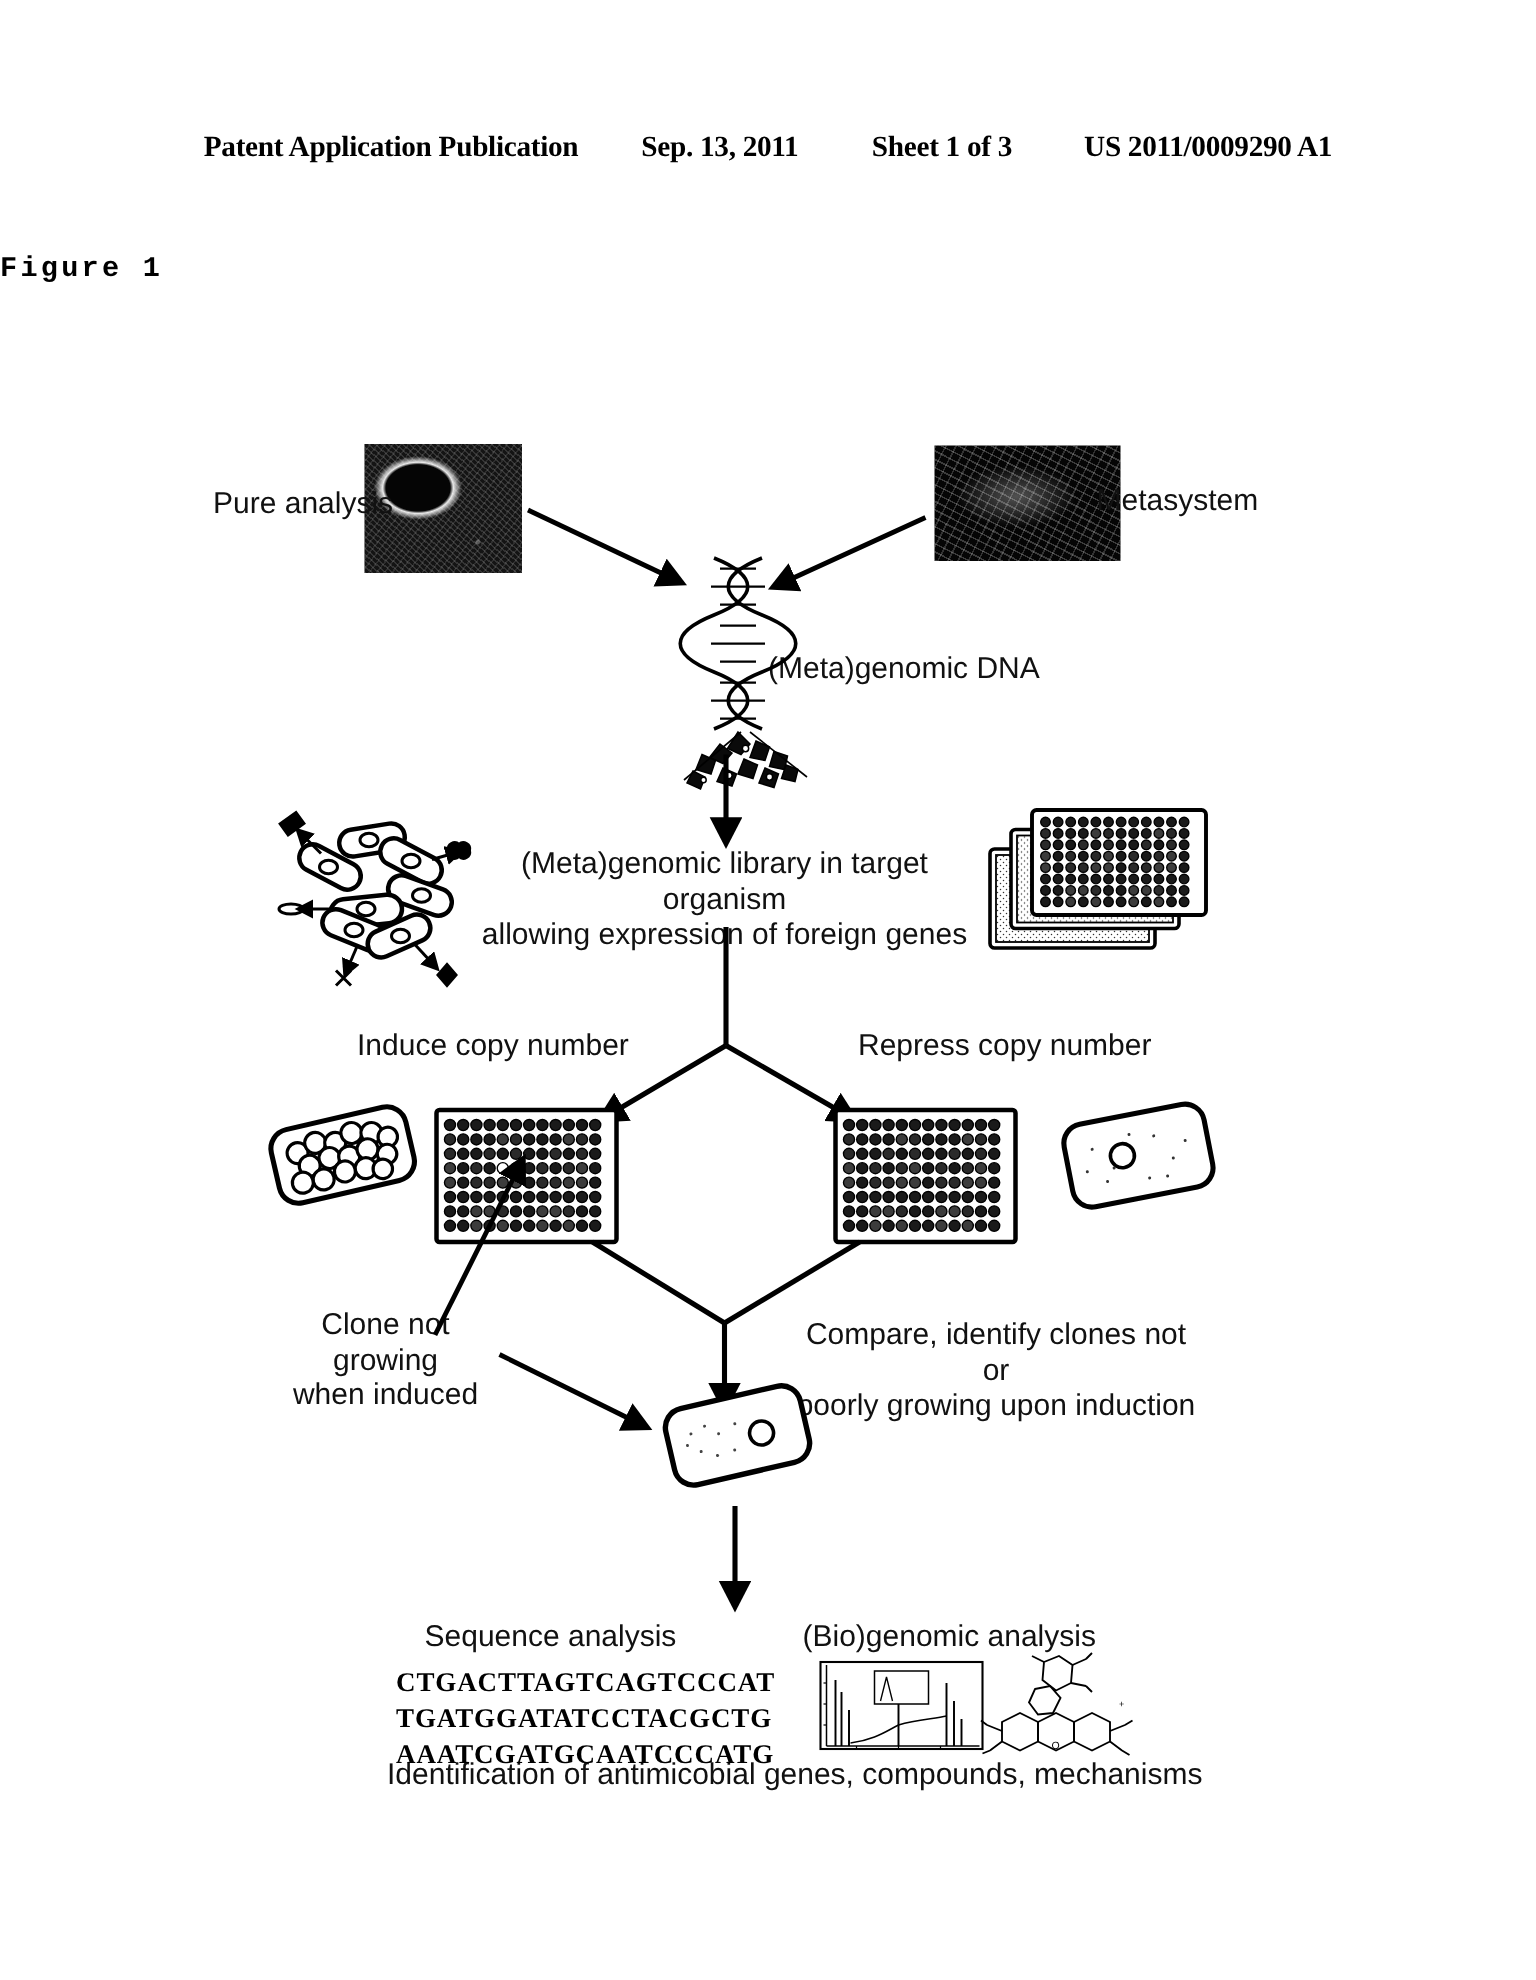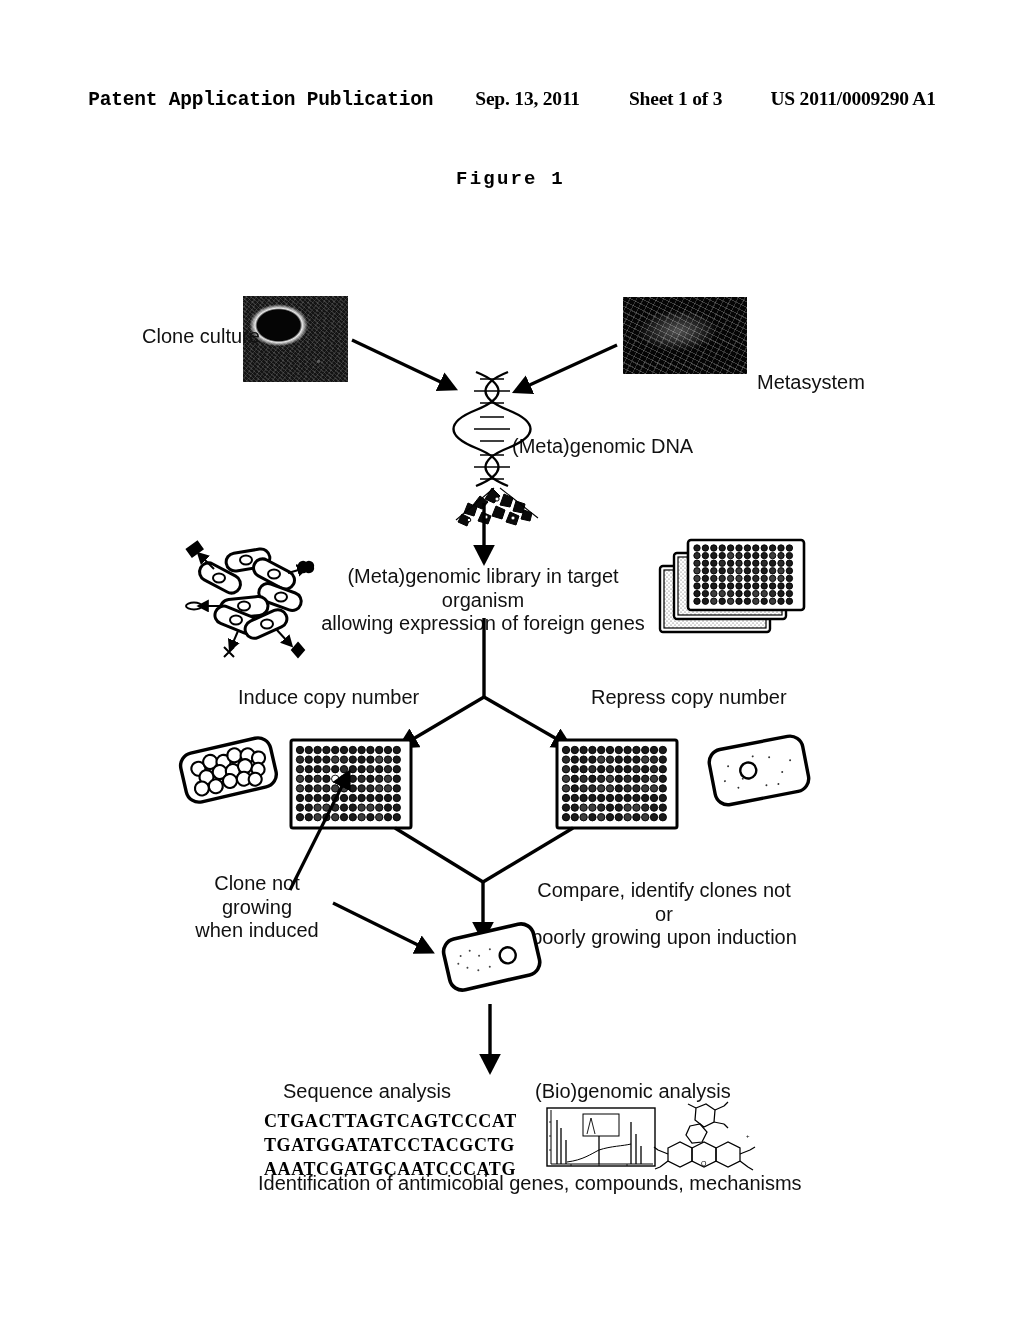--- a/index.html
+++ b/index.html
@@ -22,29 +22,28 @@
     top: 88px; left: 0; width: 1024px;
     display: flex;
     justify-content: center;
     align-items: baseline;
     font-family: "Liberation Serif", serif;
     font-weight: bold;
     font-size: 19.5px;
     letter-spacing: -0.2px;
     white-space: nowrap;
   }
-  #patent-header .h-pub   { margin-right: 42px; font-family: Liberation Mono, monospace; }
+  #patent-header .h-pub   { margin-right: 42px; }
   #patent-header .h-date  { margin-right: 8px; }
   #patent-header .h-sheet { margin-right: 48px; margin-left: 41px; }
 
   
   #figure-caption {
     position: absolute;
     top: 168px; left: 0; width: 1021px;
-    text-align: center;
     font-family: "Liberation Mono", "DejaVu Sans Mono", monospace;
     font-weight: bold;
     font-size: 19px;
     letter-spacing: 2.2px;
   }
 
   
   .dlabel {
     position: absolute;
     font-family: "Liberation Sans", sans-serif;
@@ -107,32 +106,32 @@
   <span class="h-sheet">Sheet 1 of 3</span>
   <span class="h-num">US 2011/0009290 A1</span>
 </div>
 
 <div id="figure-caption">Figure 1</div>
 
 <div class="photo pure" style="left:243px; top:296px; width:105px; height:86px;"></div>
 
 <div class="photo meta" style="left:623px; top:297px; width:124px; height:77px;"></div>
 
-<div class="dlabel" style="left:142px; top:325px;">Clone culture</div>
-
-<div class="dlabel" style="left:757px; top:323px;margin-top:48px;">Metasystem</div>
+<div class="dlabel" style="left:142px; top:325px;">Pure analysis</div>
+
+<div class="dlabel" style="left:731px; top:323px;">Metasystem</div>
 
 <div class="dlabel" style="left:512px; top:435px;">(Meta)genomic DNA</div>
 
 <div class="dlabel center" style="left:316px; top:565px; width:334px;">(Meta)genomic library in target organism
 allowing expression of foreign genes</div>
 
 <div class="dlabel" style="left:238px; top:686px;">Induce copy number</div>
 
-<div class="dlabel" style="left:591px; top:686px;">Repress copy number</div>
+<div class="dlabel" style="left:572px; top:686px;">Repress copy number</div>
 
 <div class="dlabel center" style="left:178px; top:872px; width:158px;">Clone not growing
 when induced</div>
 
 <div class="dlabel center" style="left:531px; top:879px; width:266px;">Compare, identify clones not or
 poorly growing upon induction</div>
 
 <div class="dlabel" style="left:283px; top:1080px;">Sequence analysis</div>
 
 <div class="dlabel" style="left:535px; top:1080px;">(Bio)genomic analysis</div>

